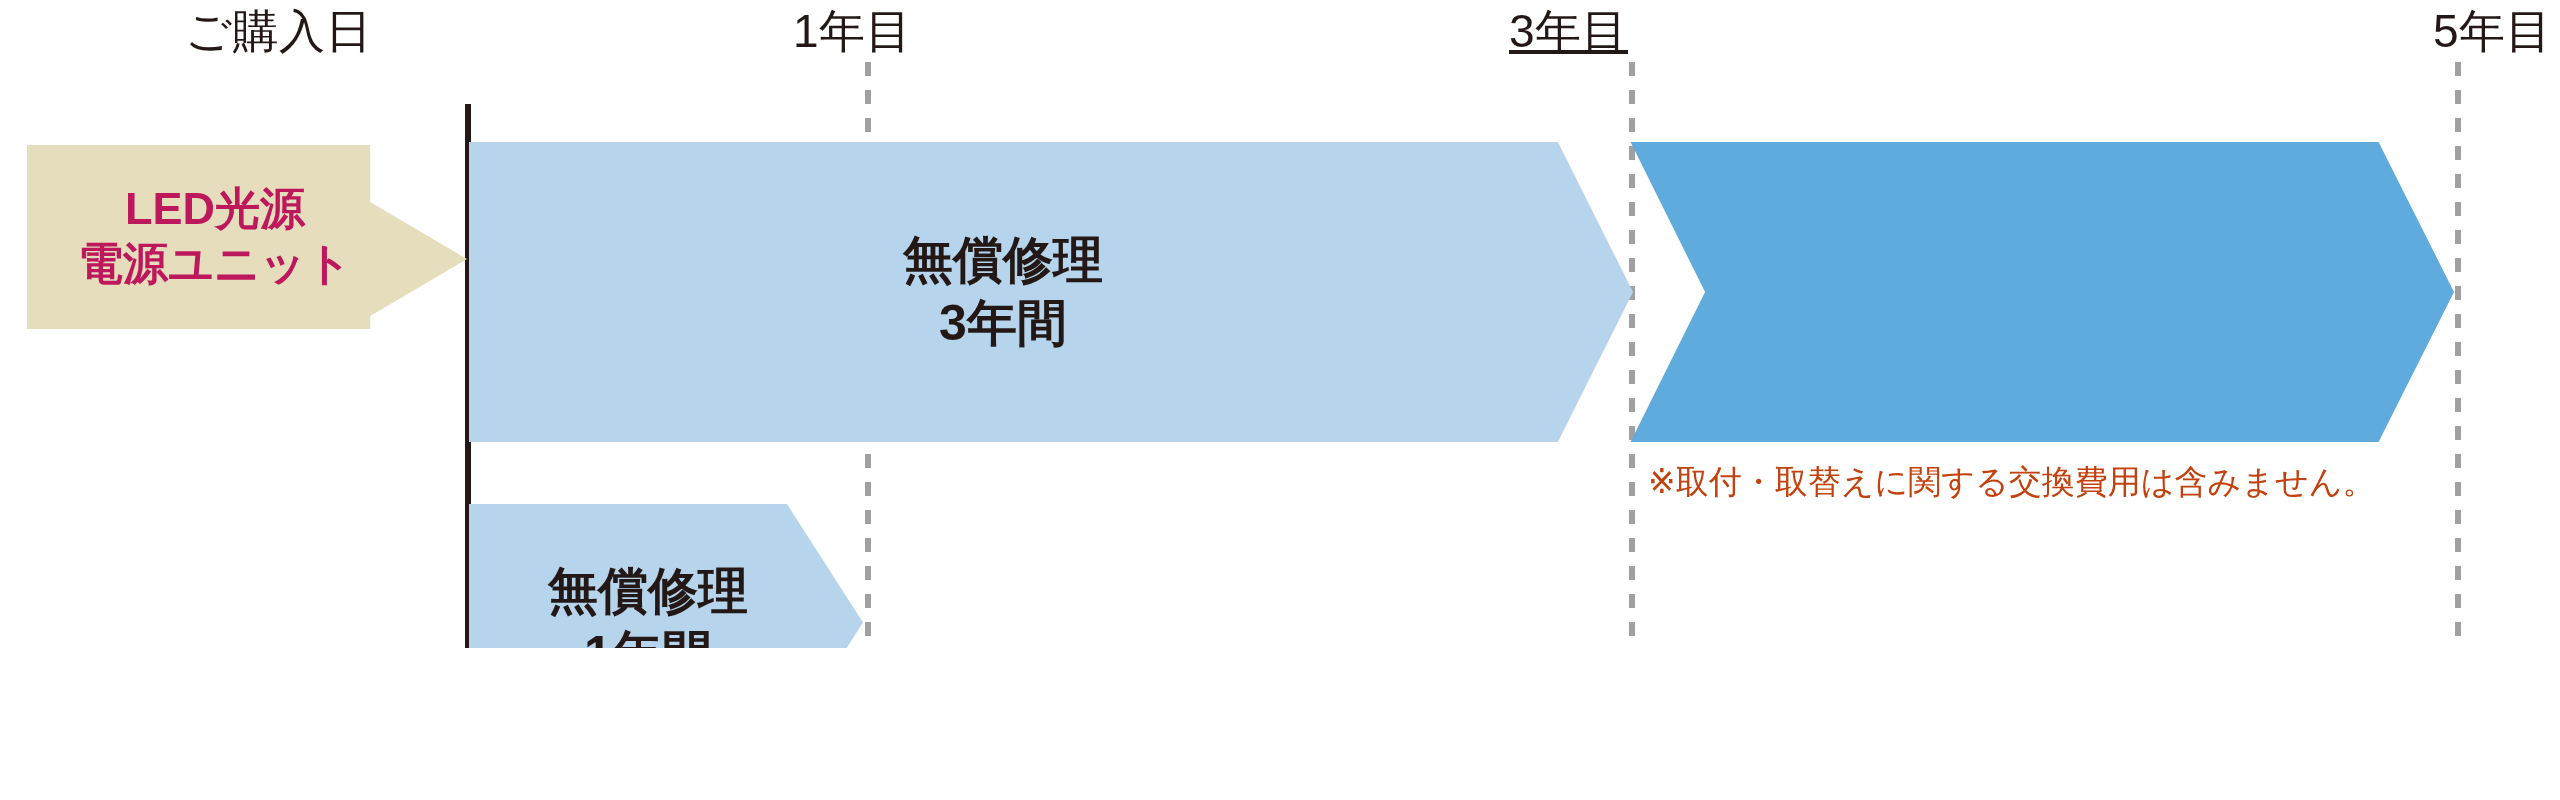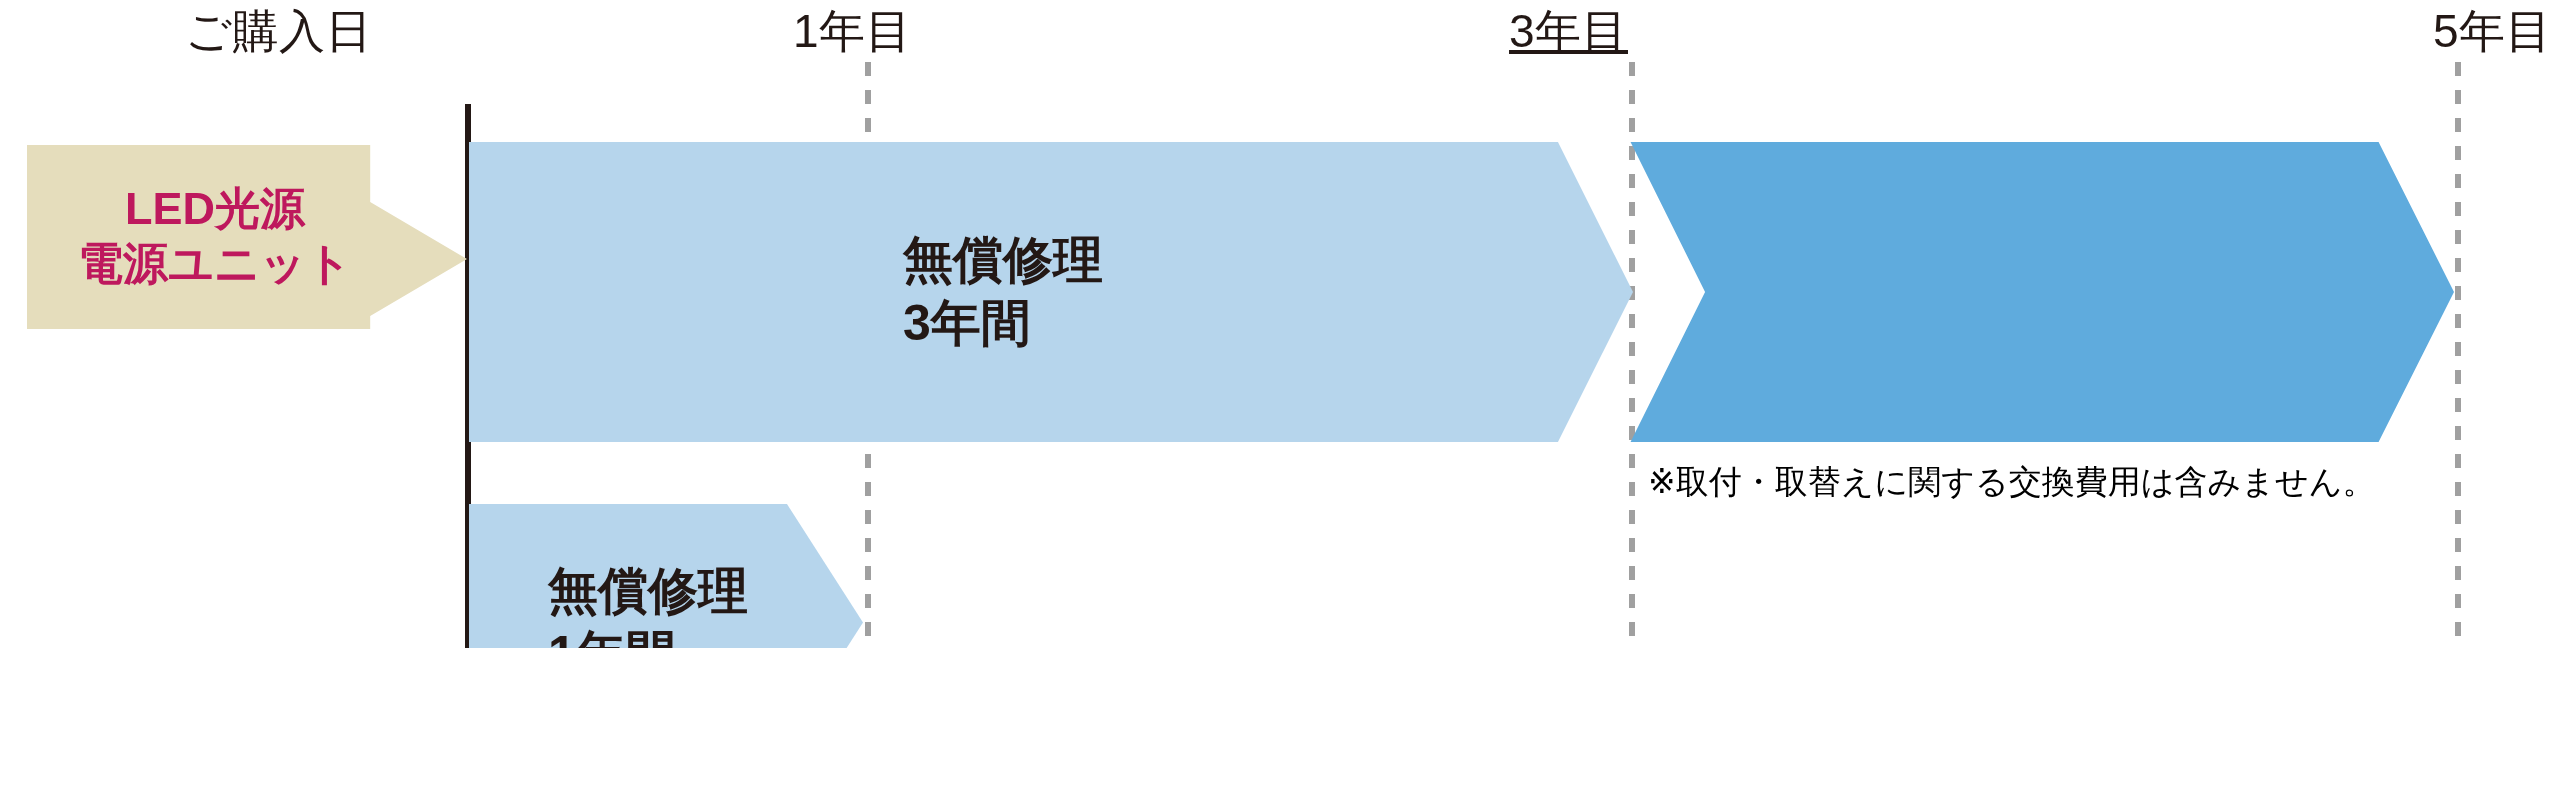--- a/index.html
+++ b/index.html
@@ -97,21 +97,21 @@
     display:flex;
     align-items:center;
     justify-content:center;
   }
   .bar .bar-shape{
     position:absolute; left:0; top:0; width:100%; height:100%;
   }
   .bar .bar-text{
     position:relative;
     z-index:3;
-    text-align:left;
+    text-align:center;
     color:#231815;
     font-weight:bold;
     font-size:50px;
     line-height:1.26;
     white-space:pre-line;
   }
   .bar .bar-text .sup{
     font-size:0.62em;
     vertical-align:0.25em;
   }
@@ -151,21 +151,21 @@
   #bar-fixture-repair .bar-text{
     margin-left:-36px;
   }
 
   
   #footnote{
     position:absolute;
     left:1648px;
     top:462px;
     font-size:33px;
-    color:#000000;
+    color:#c2410c;
     white-space:nowrap;
     line-height:1.2;
   }
 </style>
 </head>
 <body>
 
 <div id="stage">
 
   <div class="tick-label" style="left:372px;">ご購入日</div>

